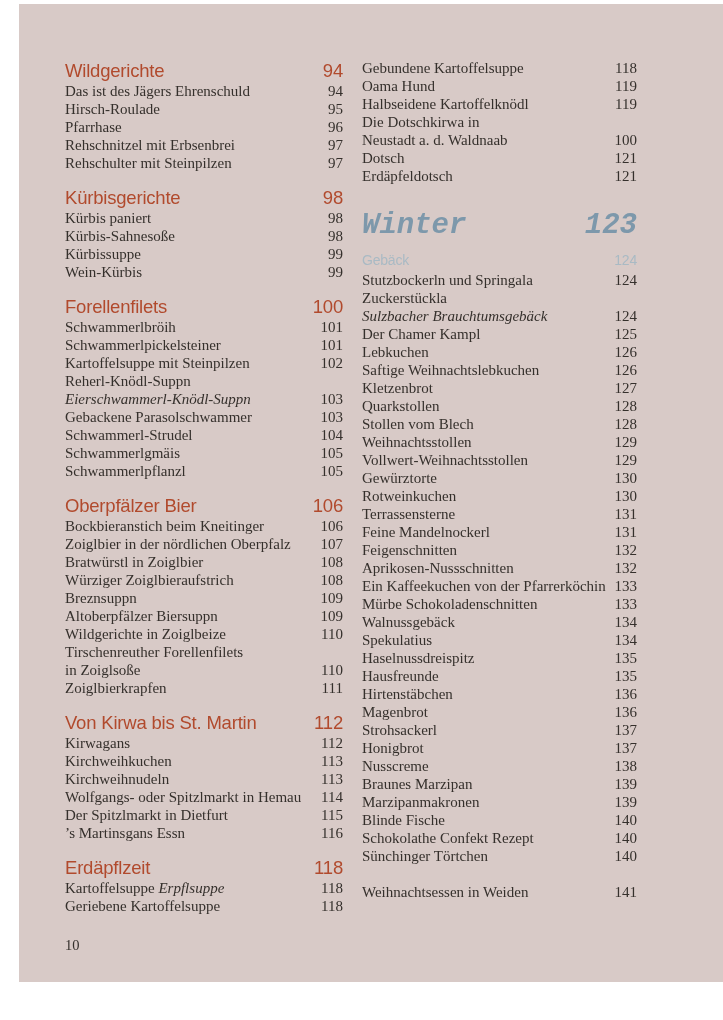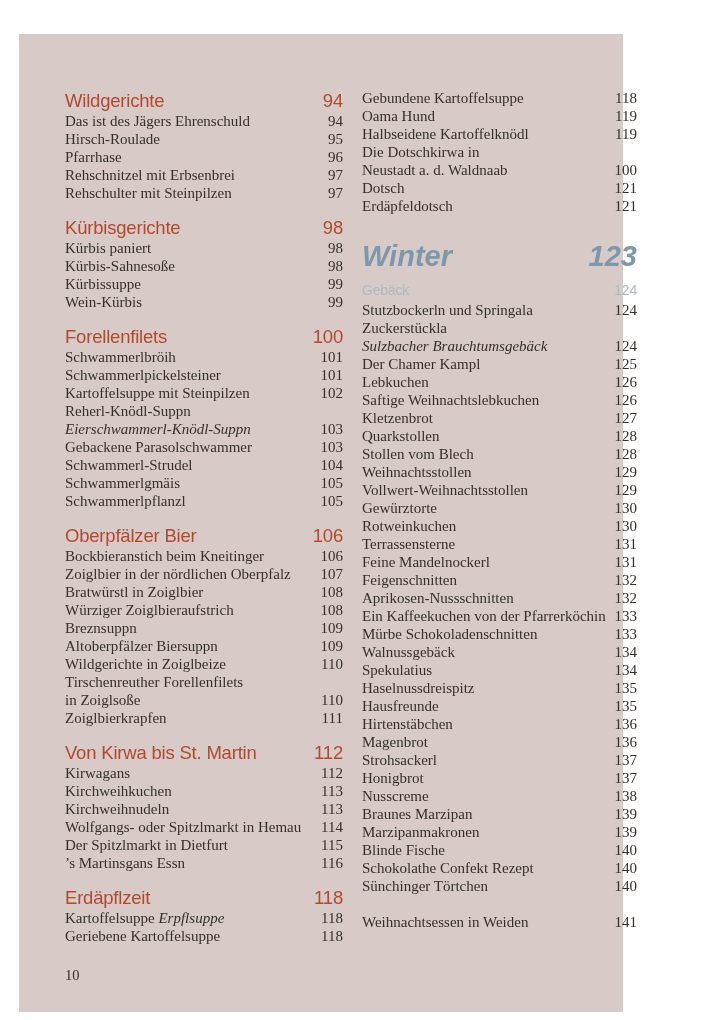--- a/index.html
+++ b/index.html
@@ -2,21 +2,21 @@
 <html><head>
 <meta charset="utf-8">
 <style>
   html,body{margin:0;padding:0;}
   body{
     width:723px;height:1020px;position:relative;
     background:#ffffff;overflow:hidden;
     font-family:"Liberation Serif", serif;
   }
   .page{
-    position:absolute;left:19px;top:34px;width:604px;height:978px;
+    position:absolute;left:19px;top:4px;width:704px;height:978px;
     background:#d8cac7;
   }
   .col{position:absolute;top:55px;}
   .col-left{left:46px;width:278px;}
   .col-right{left:343px;width:275px;}
   .row{
     display:flex;justify-content:space-between;align-items:baseline;
     font-family:"Liberation Serif", serif;
     font-size:15px;line-height:18px;color:#35302c;
   }
@@ -24,21 +24,21 @@
   .pg{flex-shrink:0;padding-left:6px;text-align:right;}
   .it{font-style:italic;}
   .hrow{
     font-family:"Liberation Sans", sans-serif;
     color:#b14a2d;font-size:18.5px;line-height:23px;
     margin-top:14px;letter-spacing:-0.2px;
   }
   .hrow.first{margin-top:0;}
   .winter-row{
     margin-top:22px;margin-bottom:4px;
-    font-family:Liberation Sans, sans-serif;font-style:italic;font-weight:bold;
+    font-family:Liberation Mono, monospace;font-style:italic;font-weight:bold;
     color:#7d98ab;font-size:29px;line-height:38px;
   }
   .gb-head{
     font-family:"Liberation Sans", sans-serif;
     color:#a9bac4;font-size:14px;line-height:22px;margin-top:4px;
     letter-spacing:-0.2px;
   }
   .footer-row{margin-top:18px;}
   .pagenum{
     position:absolute;left:46px;top:933px;

